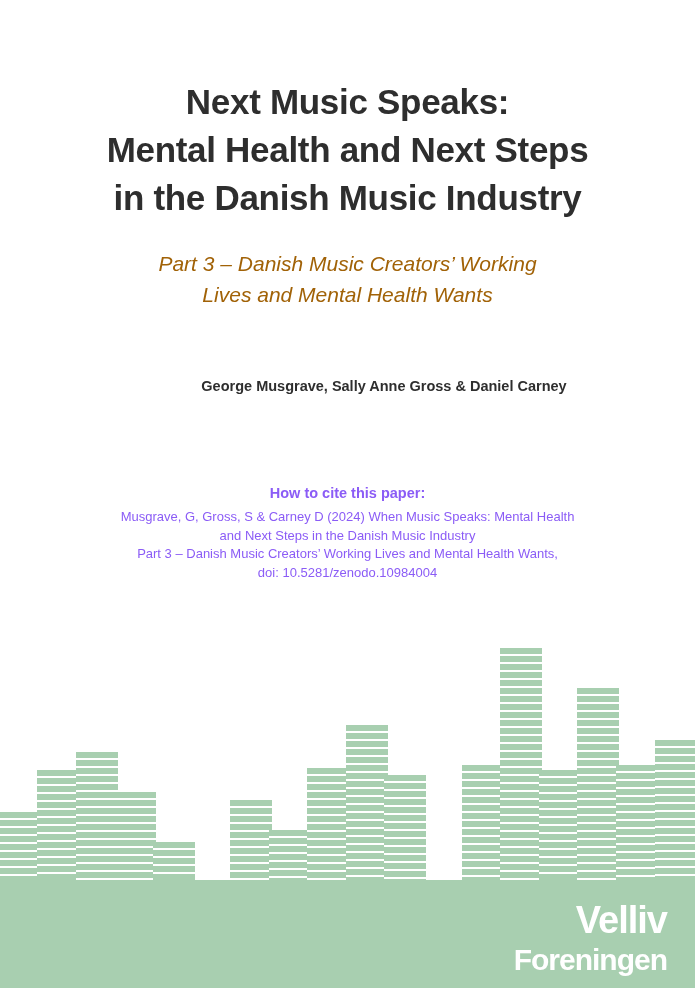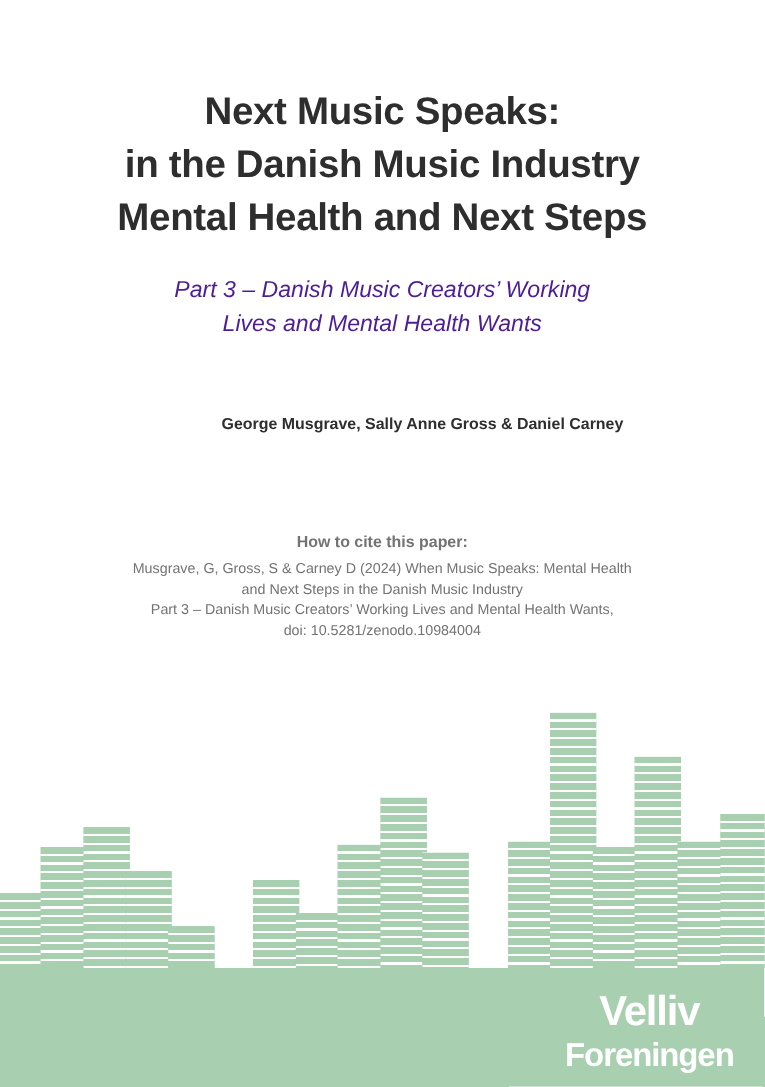--- a/index.html
+++ b/index.html
@@ -40,21 +40,21 @@
   }
   .main-title .line {
     display: block;
     white-space: nowrap;
   }
   .subtitle {
     margin: 26px 0 0 0;
     font-size: 21px;
     line-height: 31px;
     font-style: italic;
-    color: #4c1d95;
+    color: #a16207;
     font-weight: normal;
   }
   .subtitle .line {
     display: block;
   }
 
   .authors {
     position: absolute;
     top: 378px;
     left: 0;
@@ -66,21 +66,21 @@
     margin-left: 40px;
   }
 
   
   .cite-block {
     position: absolute;
     top: 485px;
     left: 0;
     width: 695px;
     text-align: center;
-    color: #737373;
+    color: #8b5cf6;
   }
   .cite-heading {
     font-size: 14.5px;
     font-weight: bold;
     margin-bottom: 7px;
   }
   .cite-line {
     font-size: 13px;
     line-height: 18.5px;
   }
@@ -113,39 +113,39 @@
     left: 0;
     bottom: 0;
     width: 695px;
     height: 108px;
     background: #a8cfb0;
   }
   .logo {
     position: absolute;
     right: 28px;
     bottom: 8px;
-    text-align: center;
+    text-align: right;
     color: #ffffff;
     font-weight: bold;
     letter-spacing: -1px;
     line-height: 40px;
   }
   .logo-line1 { font-size: 38px; display: block; }
   .logo-line2 { font-size: 30px; display: block; }
 </style>
 </head>
 <body>
 
 <div class="page">
 
   <div class="title-block">
     <h1 class="main-title">
       <span class="line">Next Music Speaks:</span>
+      <span class="line">Mental Health and Next Steps</span>
       <span class="line">in the Danish Music Industry</span>
-      <span class="line">Mental Health and Next Steps</span>
     </h1>
     <div class="subtitle">
       <span class="line">Part 3 – Danish Music Creators’ Working</span>
       <span class="line">Lives and Mental Health Wants</span>
     </div>
   </div>
 
   <div class="authors">George Musgrave, Sally Anne Gross &amp; Daniel Carney</div>
 
   <div class="cite-block">

